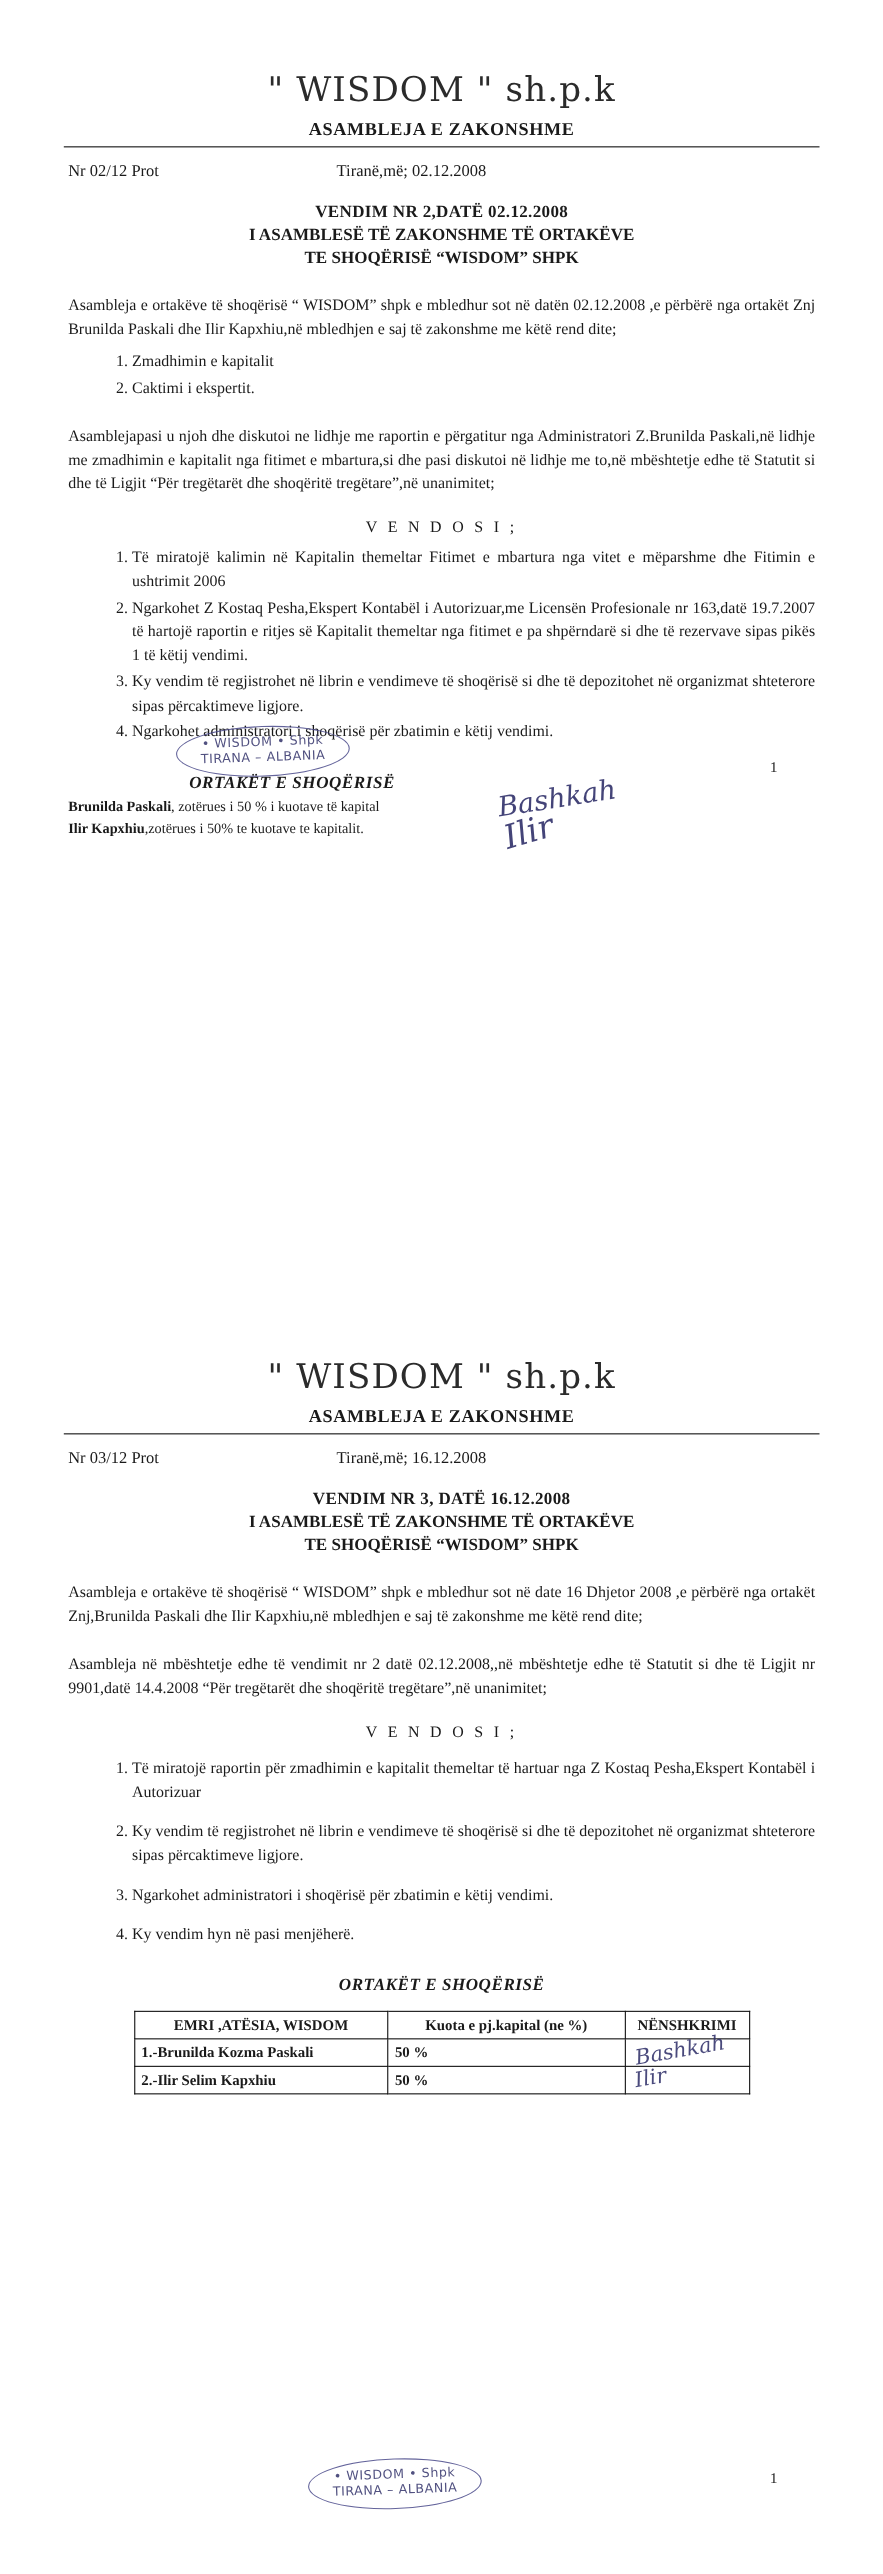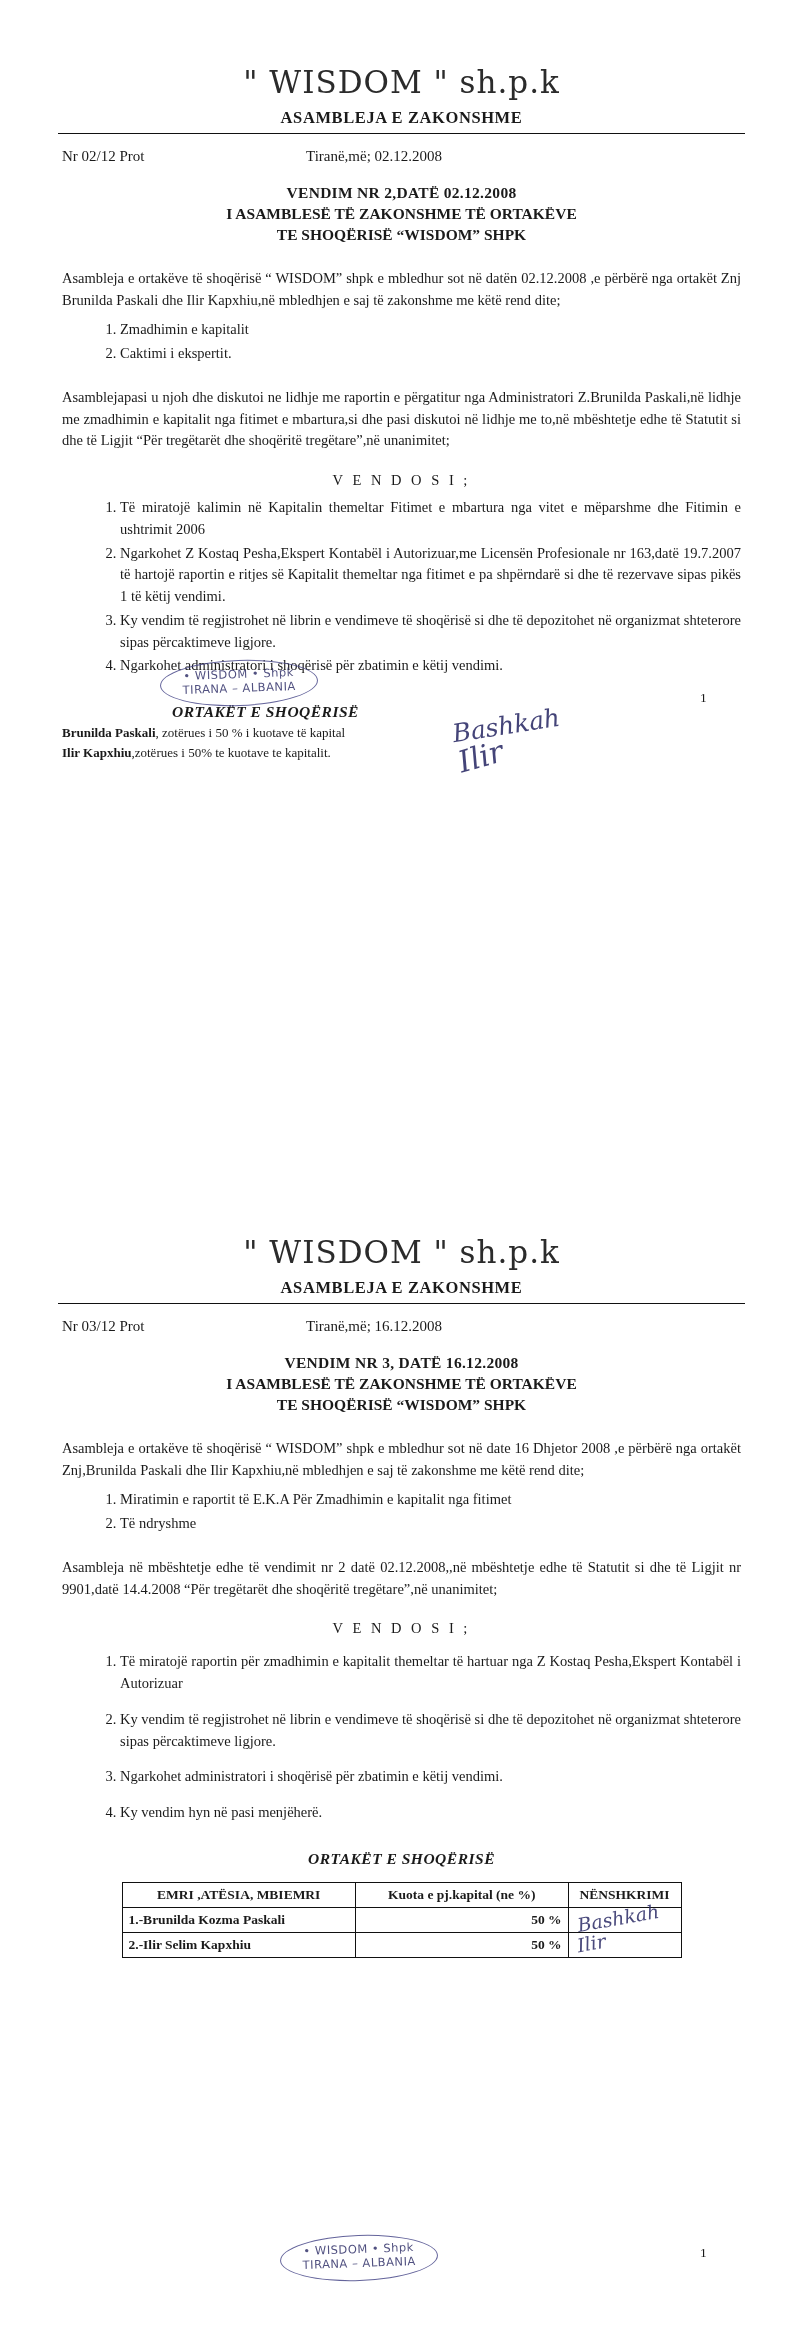--- a/index.html
+++ b/index.html
@@ -171,21 +171,21 @@
     border: 1.3px solid #111;
     padding: 2px 6px;
     height: 20px;
   }
   table.owners th {
     font-weight: bold;
     text-align: center;
     font-size: 13.5px;
   }
   table.owners td.name { text-align: left; font-weight: bold; }
-  table.owners td.pct { text-align: right; font-weight: bold; }
+  table.owners td.pct { text-align: left; font-weight: bold; }
   table.owners td.sig { width: 100px; }
 
   .sig-in-cell {
     position: relative;
     height: 16px;
   }
   .sig-in-cell span {
     position: absolute;
     left: 2px; top: -5px;
     font-family: "DejaVu Serif", serif;
@@ -283,43 +283,39 @@
 
   <div class="decision-head">
     <div class="l1">VENDIM NR  3, DATË 16.12.2008</div>
     <div>I ASAMBLESË  TË ZAKONSHME TË  ORTAKËVE</div>
     <div>TE SHOQËRISË “WISDOM”  SHPK</div>
   </div>
 
   <div class="body">
     <p class="para">Asambleja e ortakëve të shoqërisë  “ WISDOM”  shpk   e mbledhur sot në date 16 Dhjetor 2008 ,e  përbërë  nga ortakët  Znj,Brunilda  Paskali  dhe  Ilir Kapxhiu,në mbledhjen e saj të zakonshme me këtë rend dite;</p>
 
-    <ol class="list">
-      <li>Miratimin e raportit të E.K.A Për Zmadhimin e kapitalit nga fitimet</li>
-      <li>Të ndryshme</li>
-    </ol>
 
     <p class="para">Asambleja     në   mbështetje   edhe   të   vendimit   nr   2   datë   02.12.2008,,në mbështetje edhe të Statutit si dhe të Ligjit nr 9901,datë 14.4.2008 “Për tregëtarët dhe shoqëritë tregëtare”,në unanimitet;</p>
 
     <div class="vendosi">V E N D O S I  ;</div>
 
     <ol class="list spaced">
       <li>Të miratojë raportin për zmadhimin e kapitalit themeltar të hartuar nga Z Kostaq Pesha,Ekspert Kontabël i Autorizuar</li>
       <li>Ky vendim të regjistrohet në librin e vendimeve të shoqërisë si dhe të depozitohet në organizmat shteterore sipas përcaktimeve ligjore.</li>
       <li>Ngarkohet administratori i shoqërisë për zbatimin e këtij vendimi.</li>
       <li>Ky vendim hyn në pasi menjëherë.</li>
     </ol>
 
     <div class="owners-title centered">ORTAKËT E  SHOQËRISË</div>
   </div>
 
   <table class="owners">
     <thead>
       <tr>
-        <th>EMRI ,ATËSIA, MBIEMRI</th>
+        <th>EMRI ,ATËSIA, WISDOM</th>
         <th>Kuota e pj.kapital (ne %)</th>
         <th>NËNSHKRIMI</th>
       </tr>
     </thead>
     <tbody>
       <tr>
         <td class="name">1.-Brunilda Kozma Paskali</td>
         <td class="pct">50 %</td>
         <td class="sig">
           <div class="sig-in-cell">

